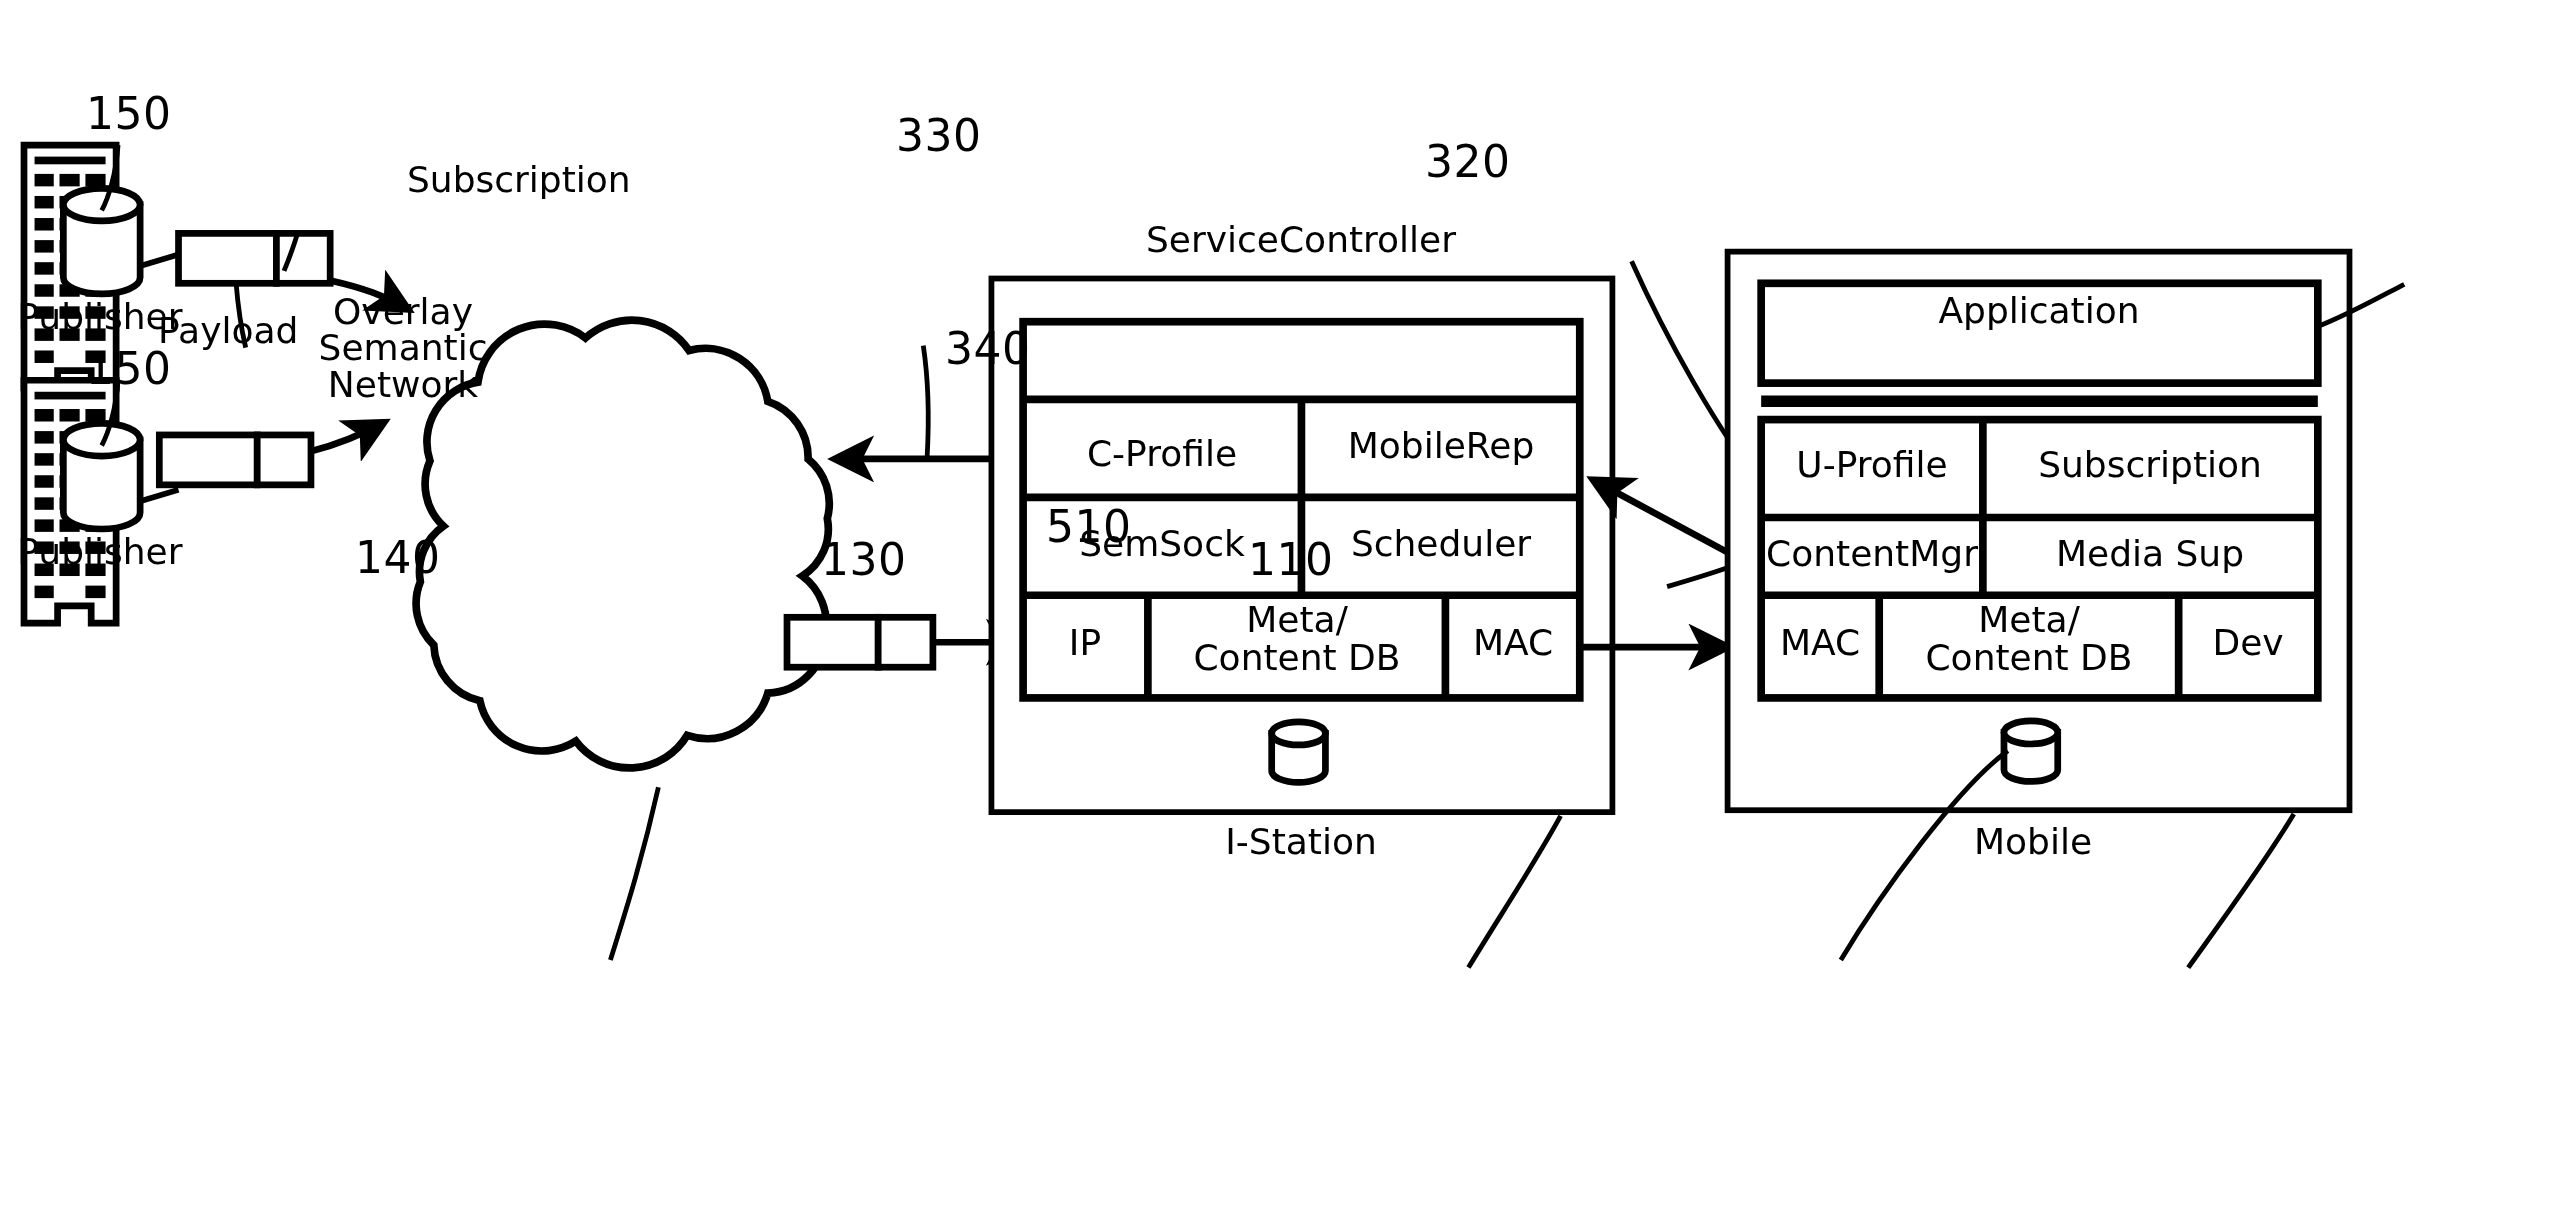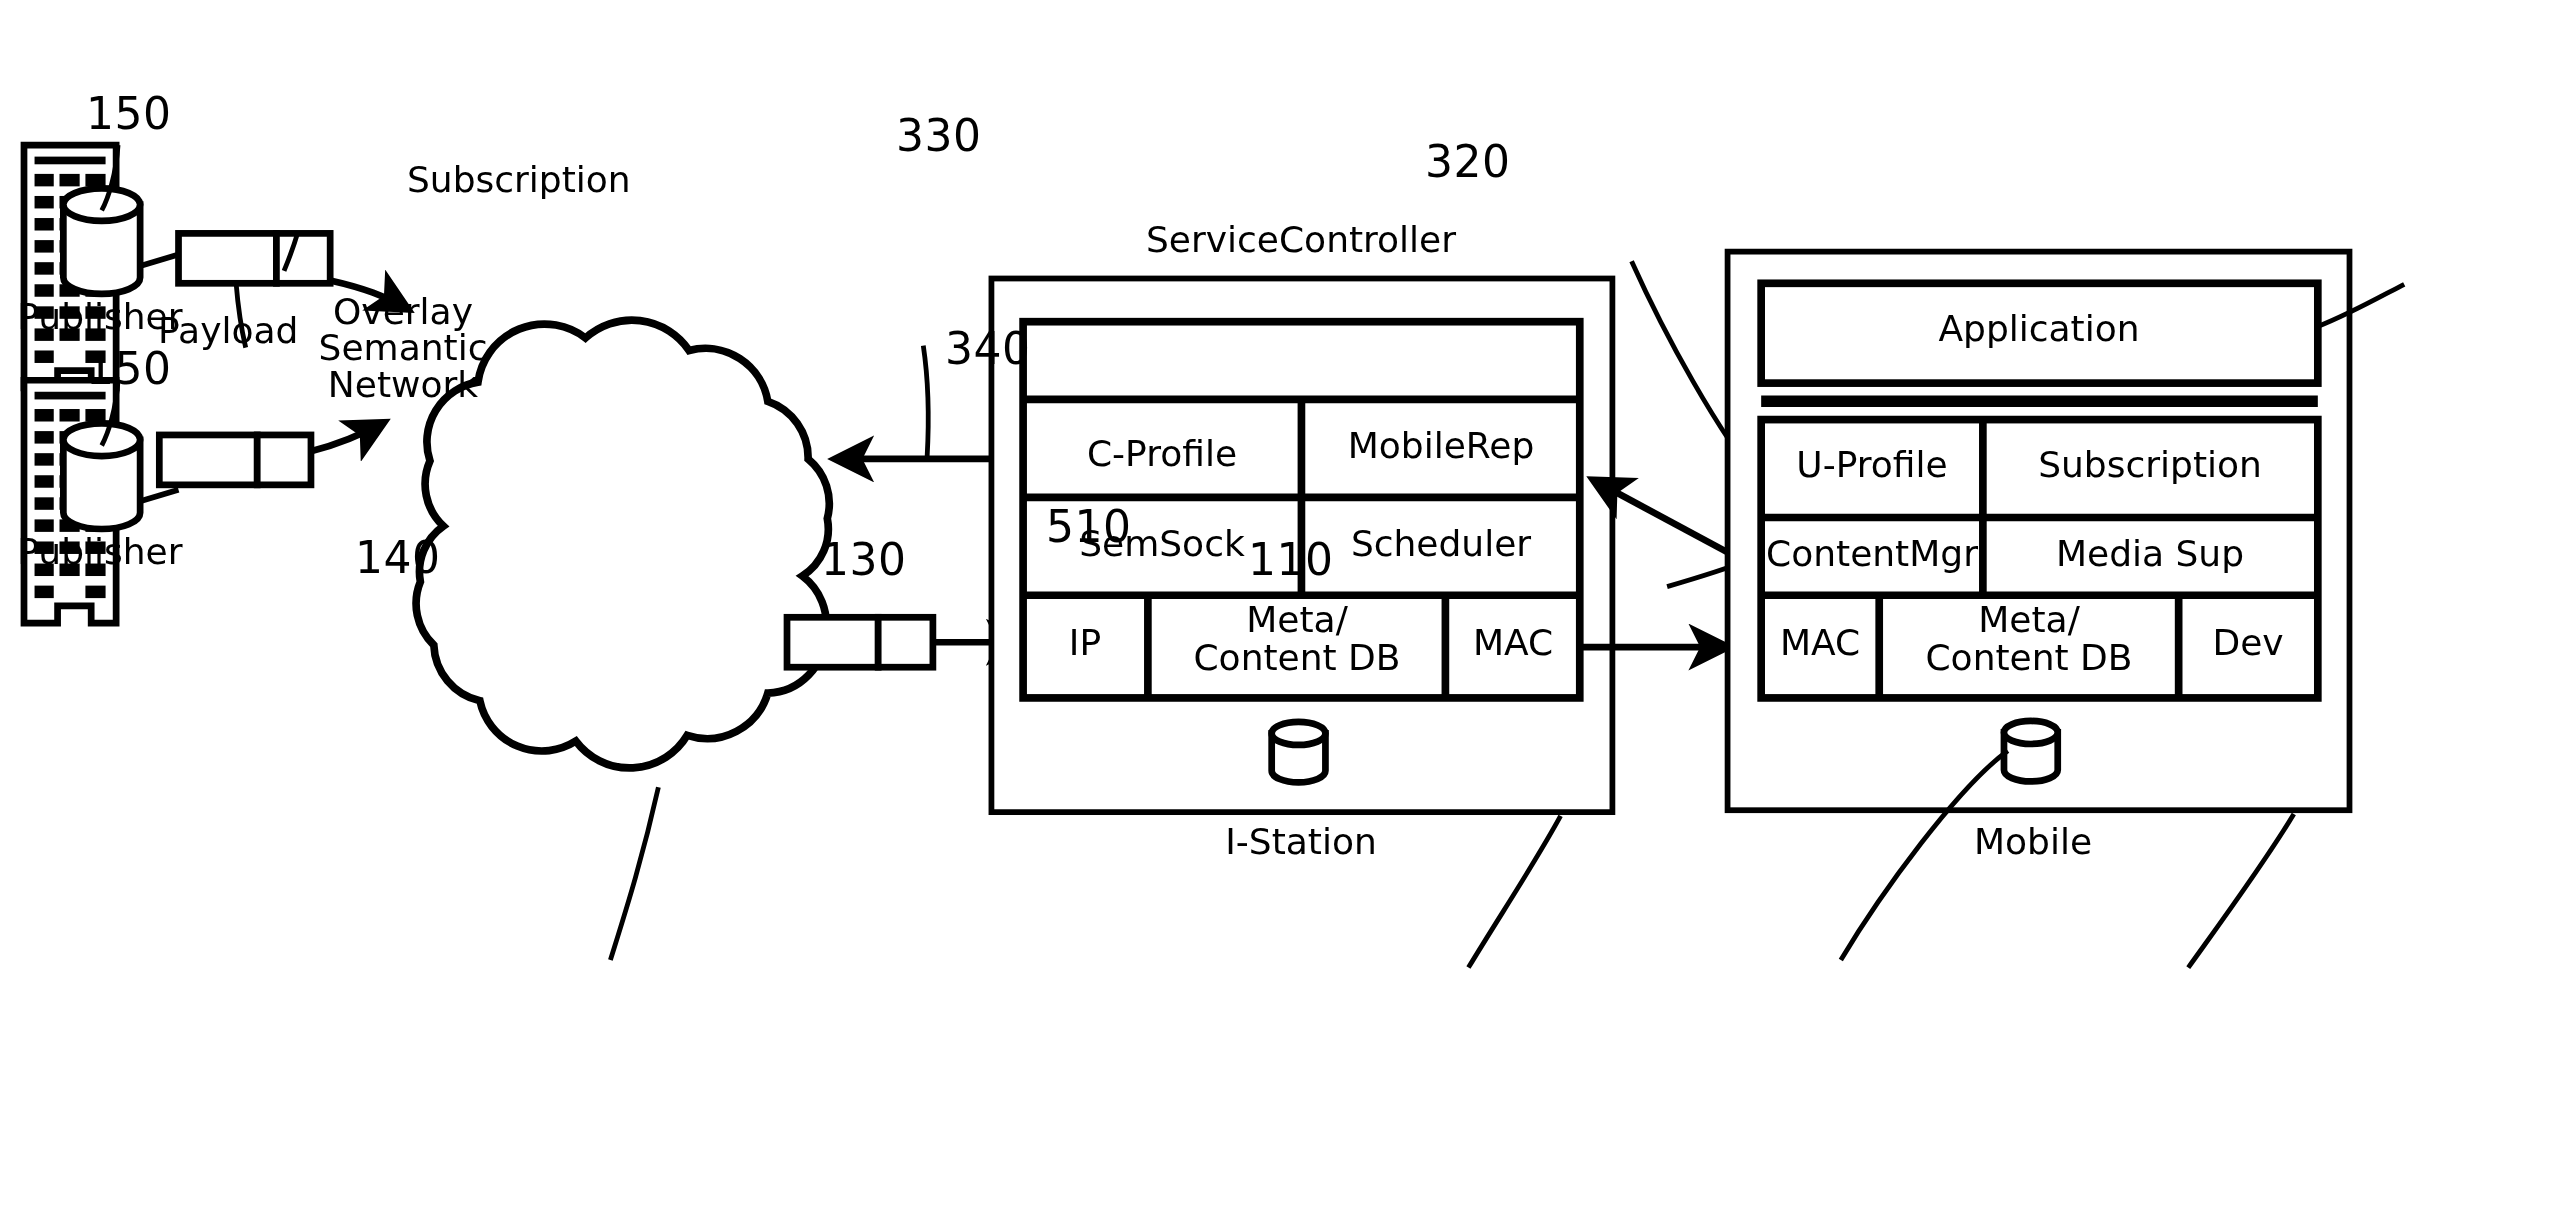--- a/index.html
+++ b/index.html
@@ -239,21 +239,21 @@
 <div class="lbl cell ctr" style="left:1162px;top:427px;margin-top:8px;">C-Profile</div>
 <div class="lbl cell ctr" style="left:1441px;top:427px;">MobileRep</div>
 <div class="lbl cell ctr" style="left:1162px;top:525px;">SemSock</div>
 <div class="lbl cell ctr" style="left:1441px;top:525px;">Scheduler</div>
 <div class="lbl cell ctr" style="left:1085px;top:624px;">IP</div>
 <div class="lbl cell ctr" style="left:1297px;top:601px;text-align:center;">Meta/
 Content DB</div>
 <div class="lbl cell ctr" style="left:1513px;top:624px;">MAC</div>
 <div class="lbl cap ctr" style="left:1301px;top:823px;">I-Station</div>
 
-<div class="lbl cell ctr" style="left:2039px;top:310px;">Application</div>
+<div class="lbl cell ctr" style="left:2039px;top:292px;">Application</div>
 <div class="lbl cell ctr" style="left:1872px;top:446px;">U-Profile</div>
 <div class="lbl cell ctr" style="left:2150px;top:446px;">Subscription</div>
 <div class="lbl cell ctr" style="left:1872px;top:535px;">ContentMgr</div>
 <div class="lbl cell ctr" style="left:2150px;top:535px;">Media Sup</div>
 <div class="lbl cell ctr" style="left:1820px;top:624px;">MAC</div>
 <div class="lbl cell ctr" style="left:2029px;top:601px;text-align:center;">Meta/
 Content DB</div>
 <div class="lbl cell ctr" style="left:2248px;top:624px;">Dev</div>
 <div class="lbl cap ctr" style="left:2033px;top:823px;">Mobile</div>
 

